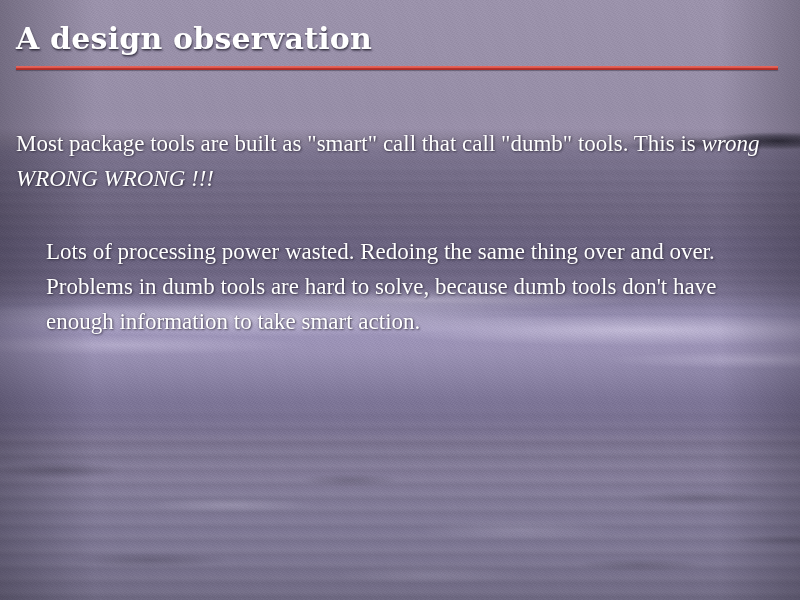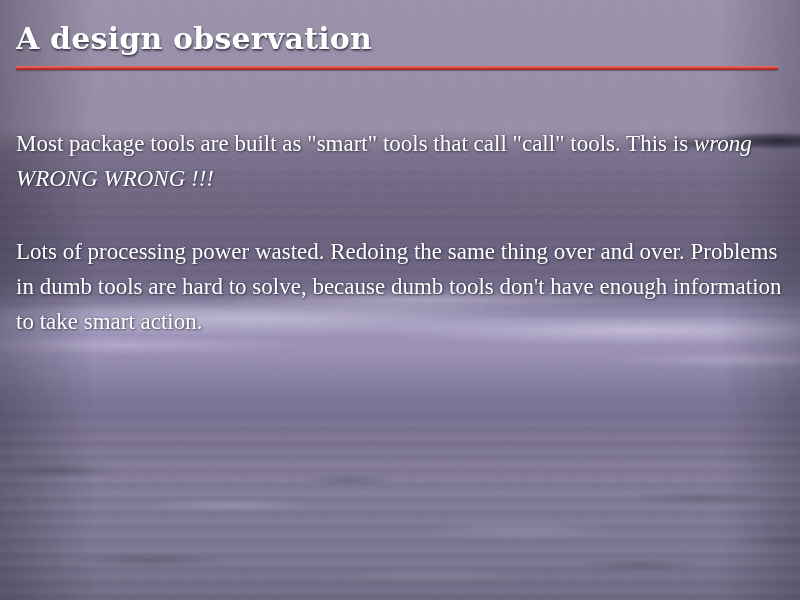--- a/index.html
+++ b/index.html
@@ -165,21 +165,21 @@
   .para {
     margin: 0;
     color: #ffffff;
     font-family: "Liberation Serif", "DejaVu Serif", serif;
     font-size: 23px;
     line-height: 35px;
     text-shadow: 1px 1px 2px rgba(34,30,46,0.58), 0 0 3px rgba(34,30,46,0.40);
   }
   #para-1 { margin-bottom: 0; }
   #para-2 { margin-top: 86px; }
-  #para-3 { margin-top: 38px; }
+  #para-3 { margin-top: 38px; margin-left: 30px; }
 
   .italic-emphasis {
     font-style: italic;
   }
 </style>
 </head>
 <body>
 
 <div id="slide">
 
@@ -192,20 +192,20 @@
   <div class="bg-layer" id="bg-vignette"></div>
 
   <div id="content">
 
     <h1 id="slide-title">A design observation</h1>
 
     <div id="title-rule"></div>
 
     <div id="body">
 
-      <p class="para" id="para-1"><span>Most package tools are built as "smart" tools that call "call" tools. This is </span><span class="italic-emphasis">wrong WRONG WRONG !!!</span></p>
+      <p class="para" id="para-1"><span>Most package tools are built as "smart" call that call "dumb" tools. This is </span><span class="italic-emphasis">wrong WRONG WRONG !!!</span></p>
 
 
       <p class="para" id="para-3"><span>Lots of processing power wasted. Redoing the same thing over and over. Problems in dumb tools are hard to solve, because dumb tools don't have enough information to take smart action.</span></p>
 
     </div>
   </div>
 </div>
 
 </body></html>

